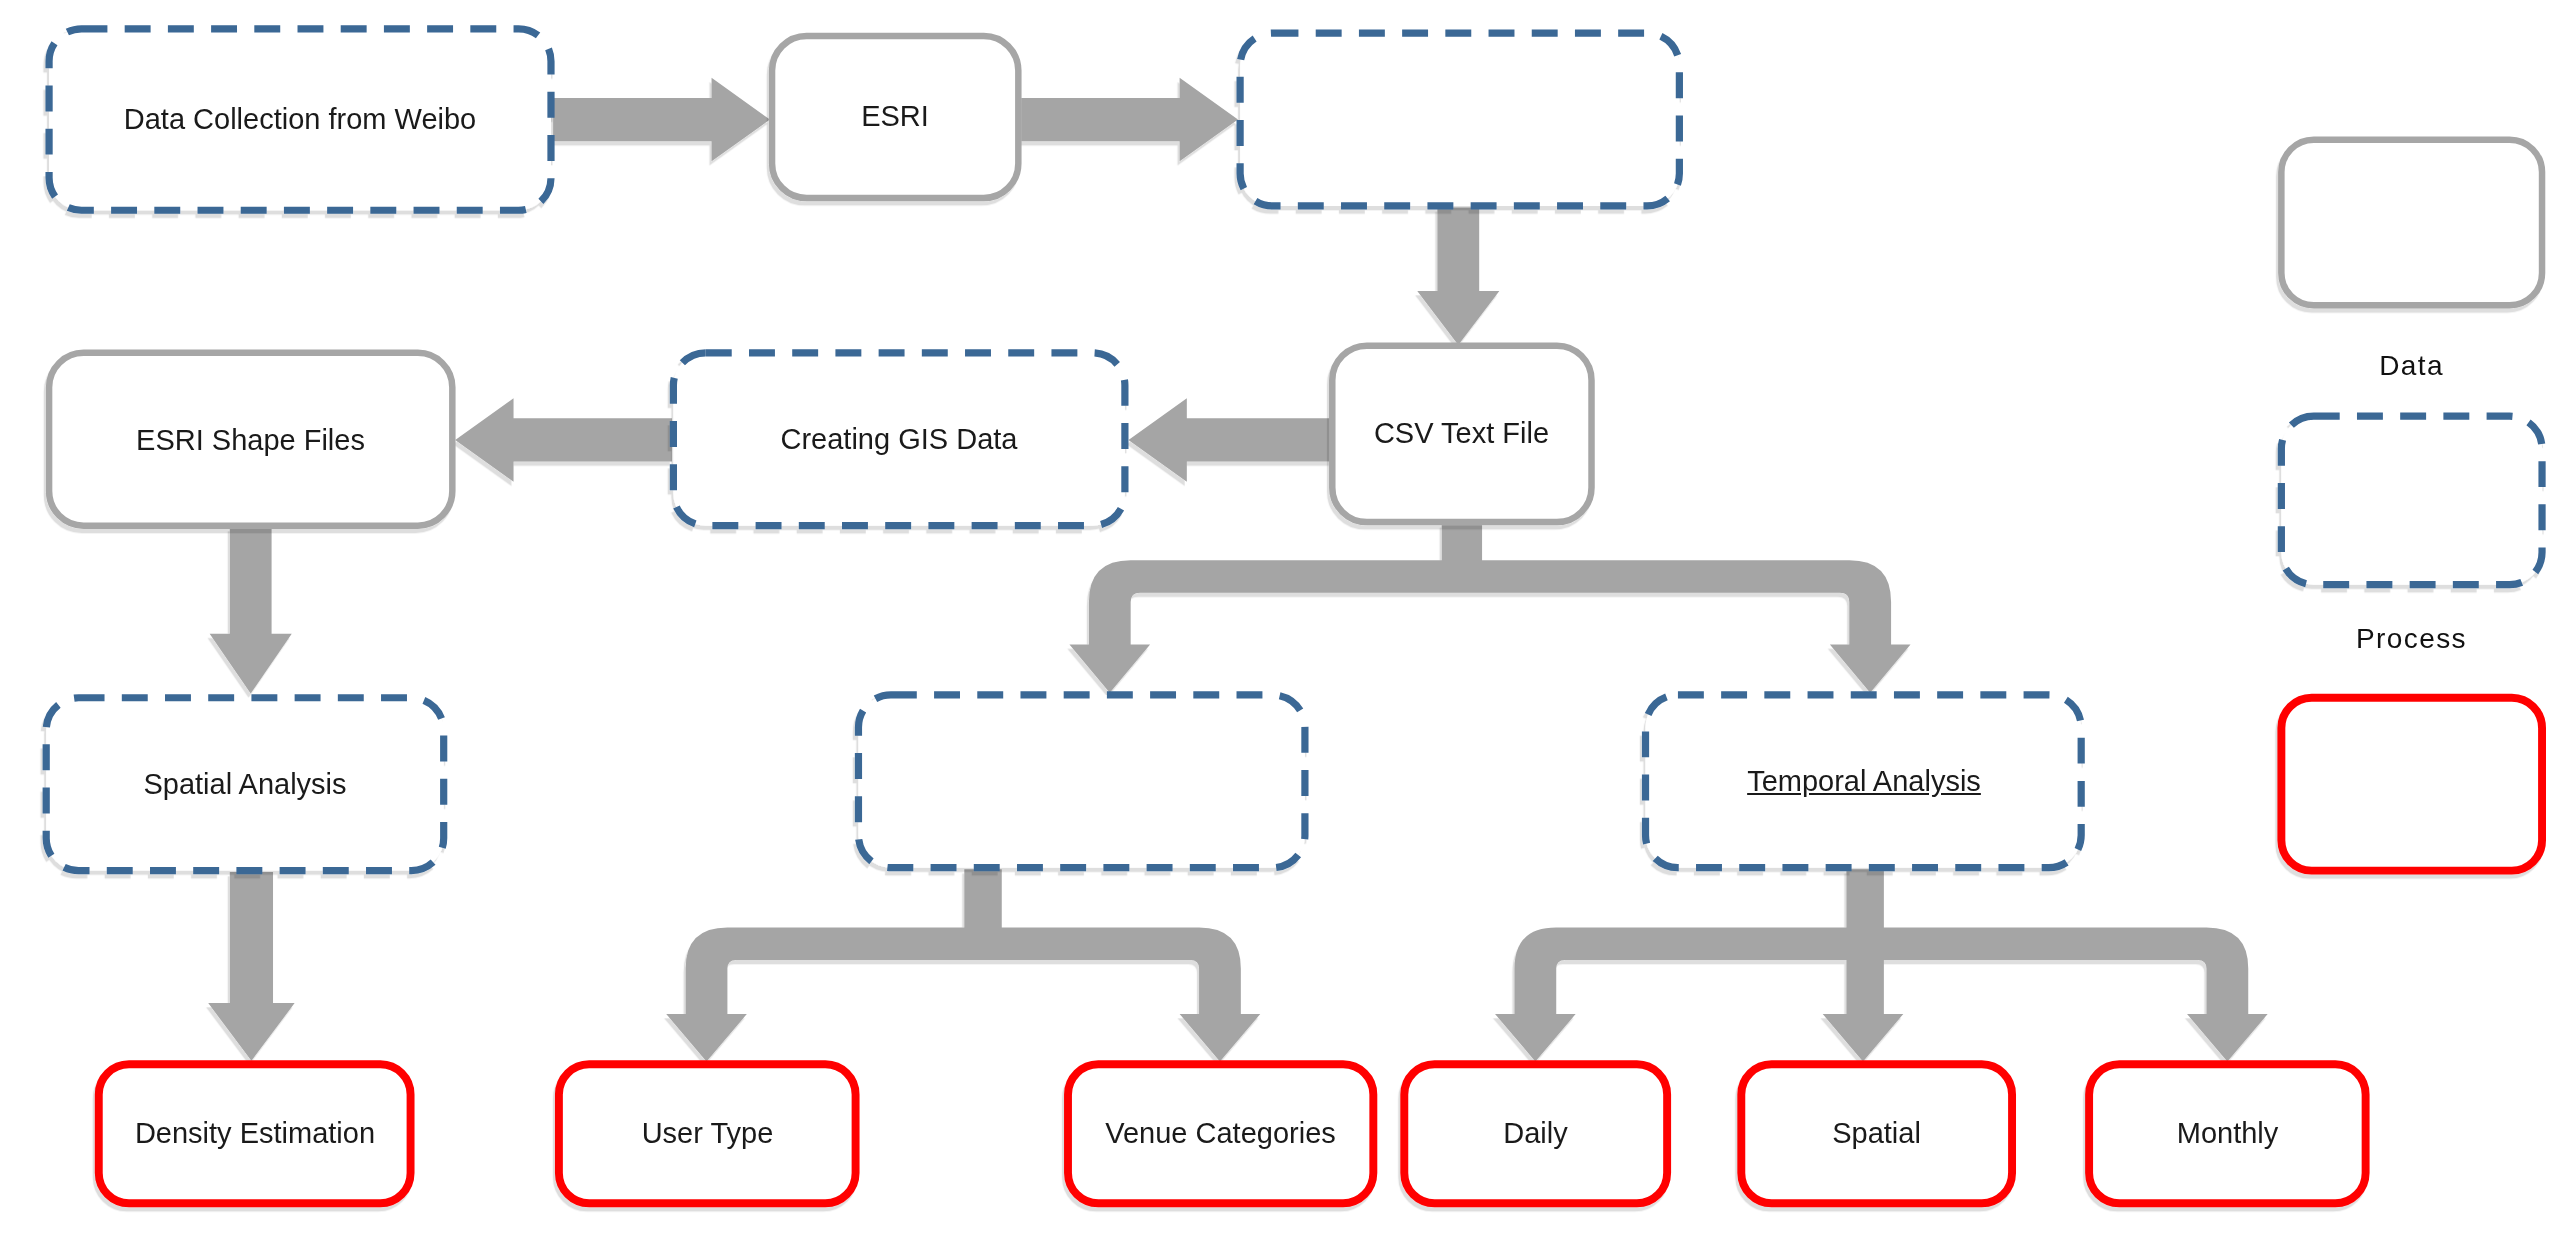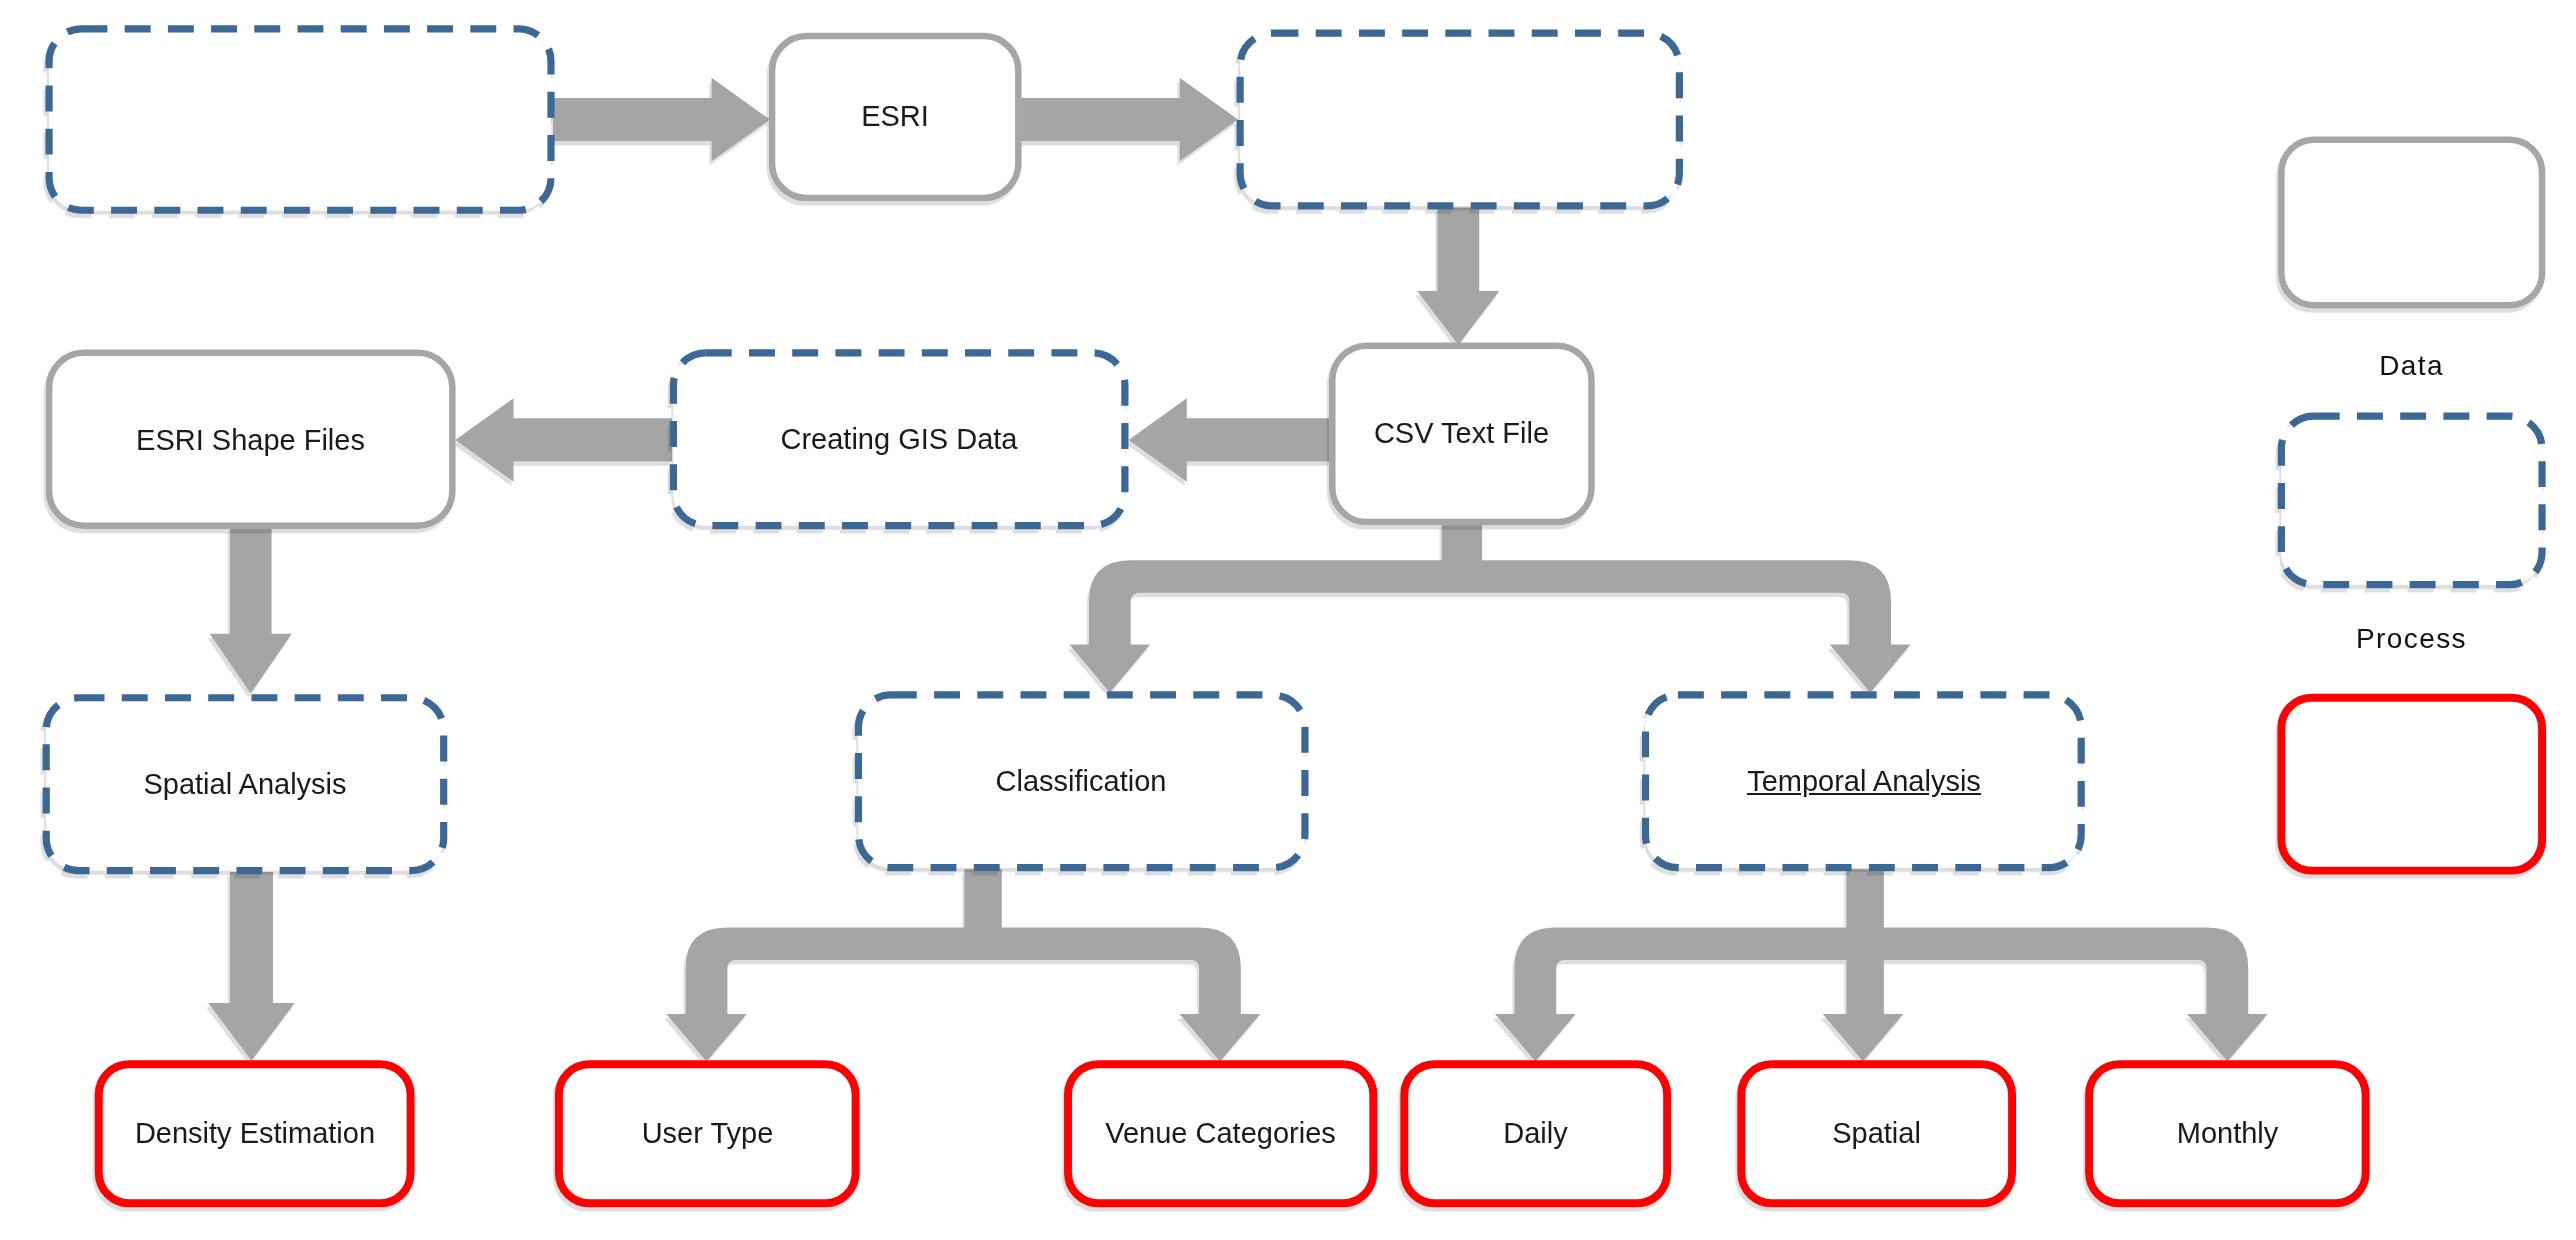--- a/index.html
+++ b/index.html
@@ -110,26 +110,26 @@
       <rect class="output-shape" x="1950" y="1478" width="365" height="193" rx="42"></rect>
       <rect class="output-shape" x="2418" y="1478" width="376" height="193" rx="42"></rect>
       <rect class="output-shape" x="2901" y="1478" width="384" height="193" rx="42"></rect>
 
       <rect class="data-shape" x="3168" y="194" width="362" height="230" rx="45"></rect>
       <rect class="process-shape" x="3168" y="578" width="362" height="234" rx="45"></rect>
       <rect class="output-shape" x="3168" y="969" width="362" height="240" rx="42"></rect>
     </g>
   </svg>
 
+  <div class="lbl" style="left:49px; top:29px; width:502px; height:181px;">Data Collection from Weibo</div>
   <div class="lbl" style="left:772px; top:36px; width:246px; height:162px;">ESRI</div>
   <div class="lbl" style="left:1332px; top:346px; width:259px; height:176px;">CSV Text File</div>
   <div class="lbl" style="left:673px; top:353px; width:452px; height:173px;">Creating GIS Data</div>
   <div class="lbl" style="left:49px; top:354px; width:403px; height:173px;">ESRI Shape Files</div>
   <div class="lbl" style="left:46px; top:698px; width:398px; height:173px;">Spatial Analysis</div>
-  <div class="lbl" style="left:858px; top:695px; width:446px; height:173px;">Classification</div>
   <div class="lbl" style="left:1646px; top:695px; width:436px; height:173px;text-decoration:underline;">Temporal Analysis</div>
   <div class="lbl" style="left:99px; top:1064px; width:312px; height:139px;">Density Estimation</div>
   <div class="lbl" style="left:559px; top:1064px; width:297px; height:139px;">User Type</div>
   <div class="lbl" style="left:1068px; top:1064px; width:305px; height:139px;">Venue Categories</div>
   <div class="lbl" style="left:1404px; top:1064px; width:263px; height:139px;">Daily</div>
   <div class="lbl" style="left:1741px; top:1064px; width:271px; height:139px;">Spatial</div>
   <div class="lbl" style="left:2089px; top:1064px; width:277px; height:139px;">Monthly</div>
 
   <div class="lbl legend-lbl" style="left:2281px; top:323px; width:261px; height:86px;">Data</div>
   <div class="lbl legend-lbl" style="left:2281px; top:596px; width:261px; height:86px;">Process</div>

